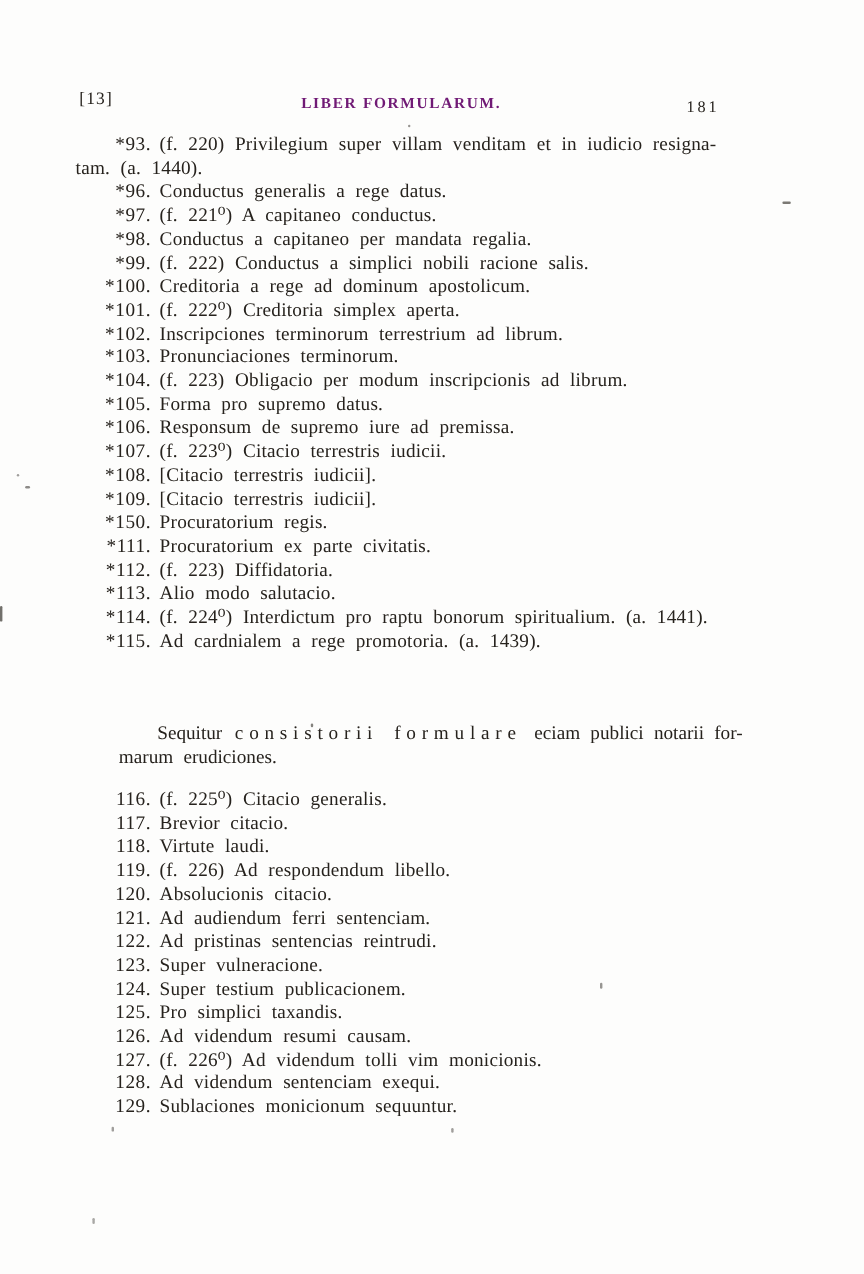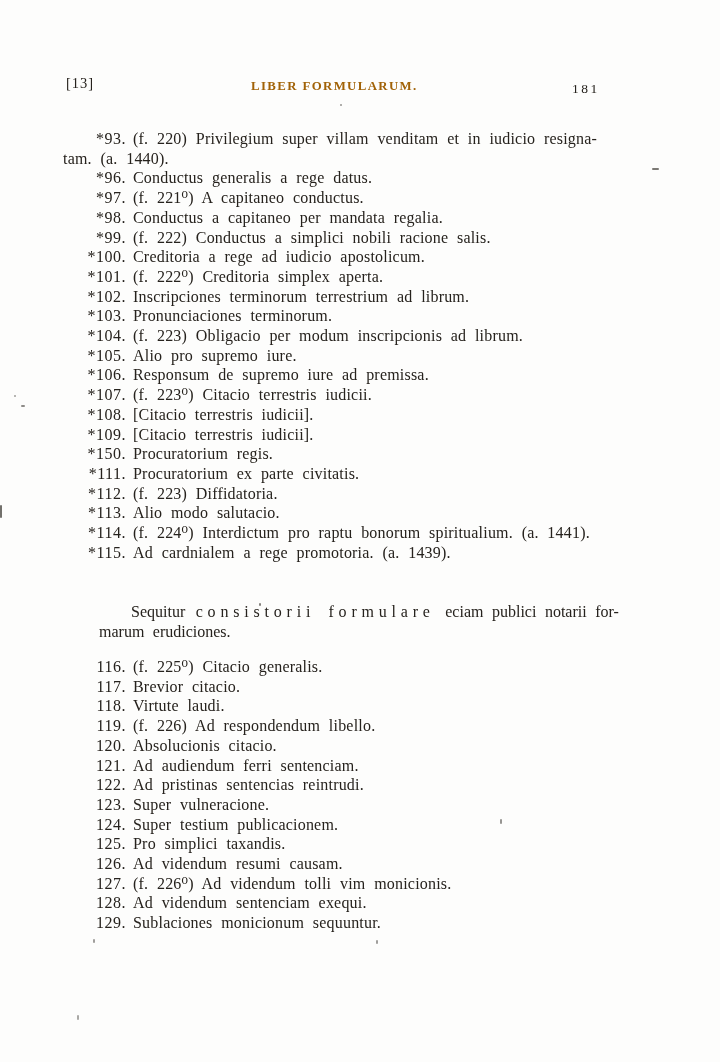--- a/index.html
+++ b/index.html
@@ -17,33 +17,33 @@
     padding-left: 45px;
   }
   
   .hdr-folio {
     position: absolute; left: 66px; top: 75px;
     font-size: 14.5px; letter-spacing: 1px;
   }
   .hdr-title {
     position: absolute; left: 251px; top: 79px;
     font-size: 12.8px; letter-spacing: 1.4px; font-weight: bold;
-    color: #a16207;
+    color: #701a75;
   }
   .hdr-page {
     position: absolute; left: 572px; top: 81px;
     font-size: 13.5px; letter-spacing: 2.5px;
   }
   
   .index-list {
     position: absolute; left: 63px; width: 600px;
     font-size: 16px; line-height: 19.7px;
     white-space: nowrap;
   }
-  .index-a { top: 111px; margin-top: 18px; }
+  .index-a { top: 111px; }
   .index-b { top: 657px; }
   .row { display: block; }
   .row .num {
     display: inline-block; width: 63px;
     text-align: right; margin-right: 7px;
     letter-spacing: 0.5px;
   }
   .row .txt { word-spacing: 4.5px; letter-spacing: 0.2px; }
   .row.cont .txt { word-spacing: 4.5px; }
   
@@ -68,26 +68,26 @@
   <div class="hdr-title">LIBER FORMULARUM.</div>
   <div class="hdr-page">181</div>
 
   <div class="index-list index-a">
       <div class="row"><span class="num">*93.</span><span class="txt">(f. 220) Privilegium super villam venditam et in iudicio resigna-</span></div>
       <div class="row cont"><span class="txt">tam. (a. 1440).</span></div>
       <div class="row"><span class="num">*96.</span><span class="txt">Conductus generalis a rege datus.</span></div>
       <div class="row"><span class="num">*97.</span><span class="txt">(f. 221⁰) A capitaneo conductus.</span></div>
       <div class="row"><span class="num">*98.</span><span class="txt">Conductus a capitaneo per mandata regalia.</span></div>
       <div class="row"><span class="num">*99.</span><span class="txt">(f. 222) Conductus a simplici nobili racione salis.</span></div>
-      <div class="row"><span class="num">*100.</span><span class="txt">Creditoria a rege ad iudicio apostolicum.</span></div>
+      <div class="row"><span class="num">*100.</span><span class="txt">Creditoria a rege ad dominum apostolicum.</span></div>
       <div class="row"><span class="num">*101.</span><span class="txt">(f. 222⁰) Creditoria simplex aperta.</span></div>
       <div class="row"><span class="num">*102.</span><span class="txt">Inscripciones terminorum terrestrium ad librum.</span></div>
       <div class="row"><span class="num">*103.</span><span class="txt">Pronunciaciones terminorum.</span></div>
       <div class="row"><span class="num">*104.</span><span class="txt">(f. 223) Obligacio per modum inscripcionis ad librum.</span></div>
-      <div class="row"><span class="num">*105.</span><span class="txt">Alio pro supremo iure.</span></div>
+      <div class="row"><span class="num">*105.</span><span class="txt">Forma pro supremo datus.</span></div>
       <div class="row"><span class="num">*106.</span><span class="txt">Responsum de supremo iure ad premissa.</span></div>
       <div class="row"><span class="num">*107.</span><span class="txt">(f. 223⁰) Citacio terrestris iudicii.</span></div>
       <div class="row"><span class="num">*108.</span><span class="txt">[Citacio terrestris iudicii].</span></div>
       <div class="row"><span class="num">*109.</span><span class="txt">[Citacio terrestris iudicii].</span></div>
       <div class="row"><span class="num">*150.</span><span class="txt">Procuratorium regis.</span></div>
       <div class="row"><span class="num">*111.</span><span class="txt">Procuratorium ex parte civitatis.</span></div>
       <div class="row"><span class="num">*112.</span><span class="txt">(f. 223) Diffidatoria.</span></div>
       <div class="row"><span class="num">*113.</span><span class="txt">Alio modo salutacio.</span></div>
       <div class="row"><span class="num">*114.</span><span class="txt">(f. 224⁰) Interdictum pro raptu bonorum spiritualium. (a. 1441).</span></div>
       <div class="row"><span class="num">*115.</span><span class="txt">Ad cardnialem a rege promotoria. (a. 1439).</span></div>

